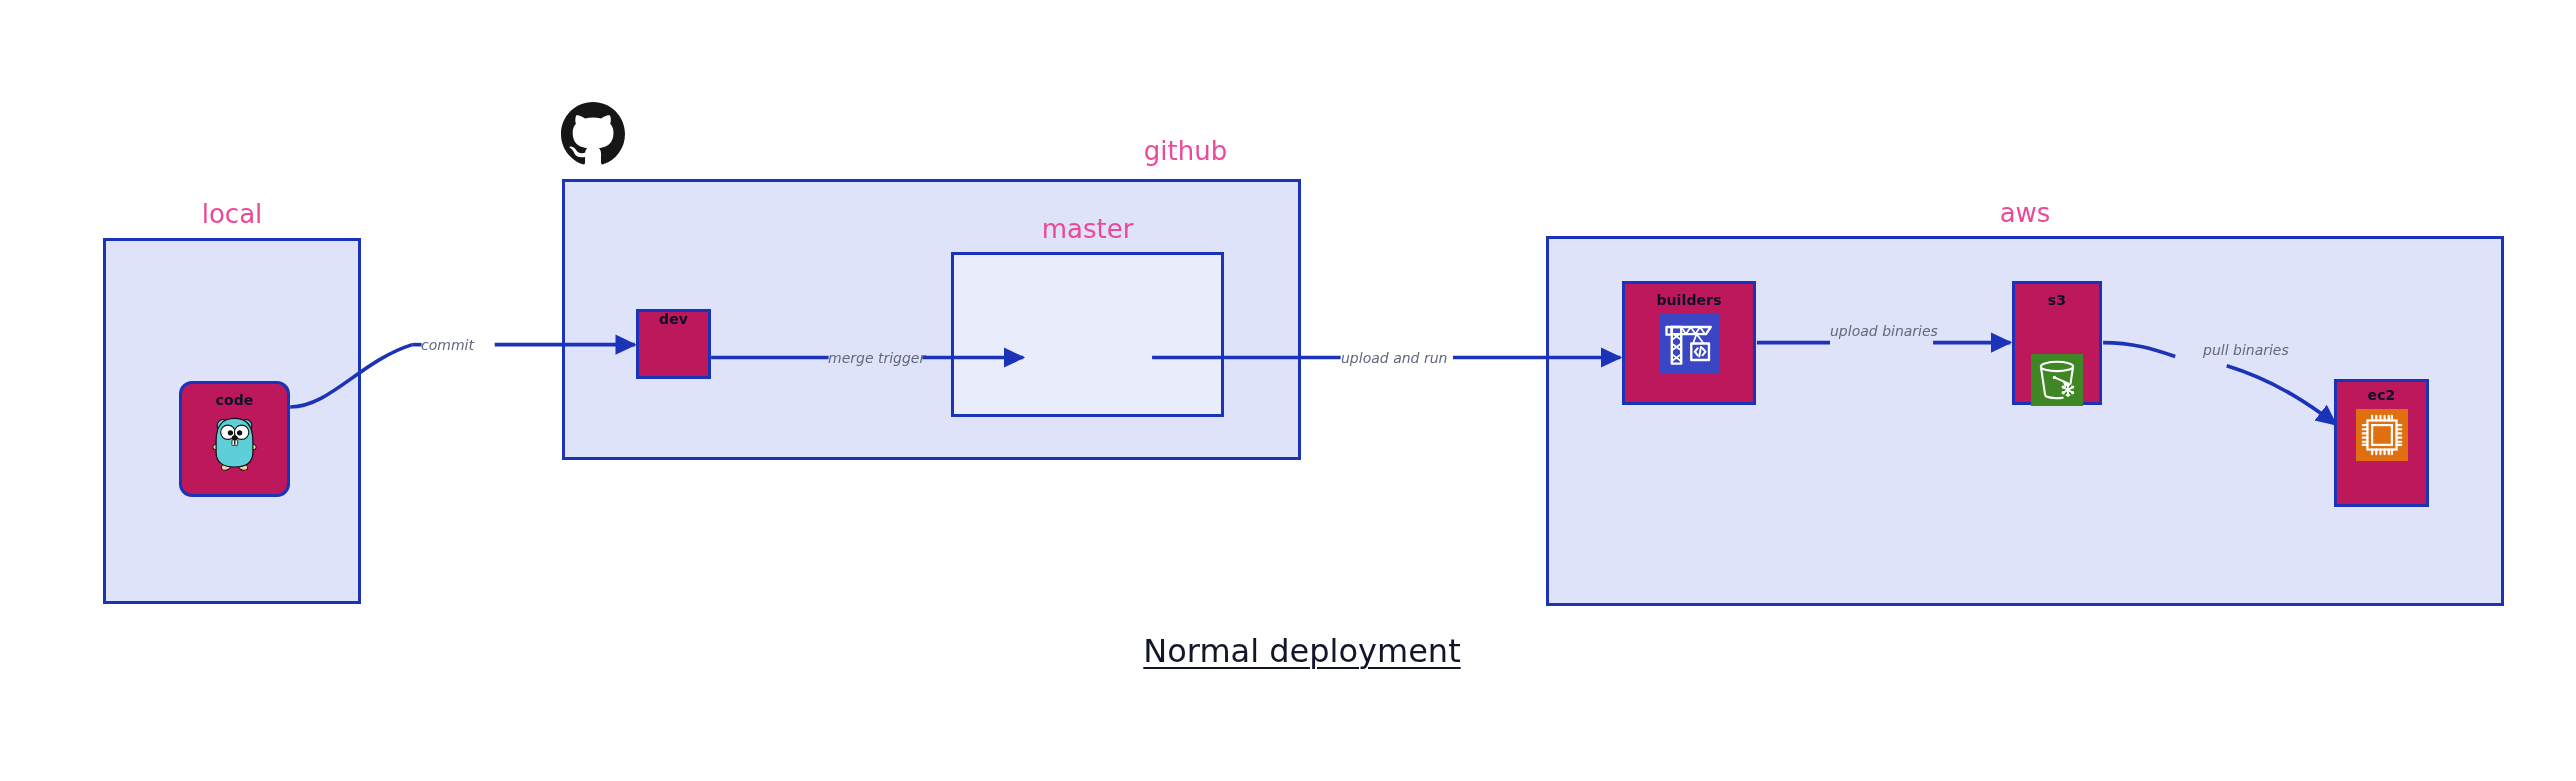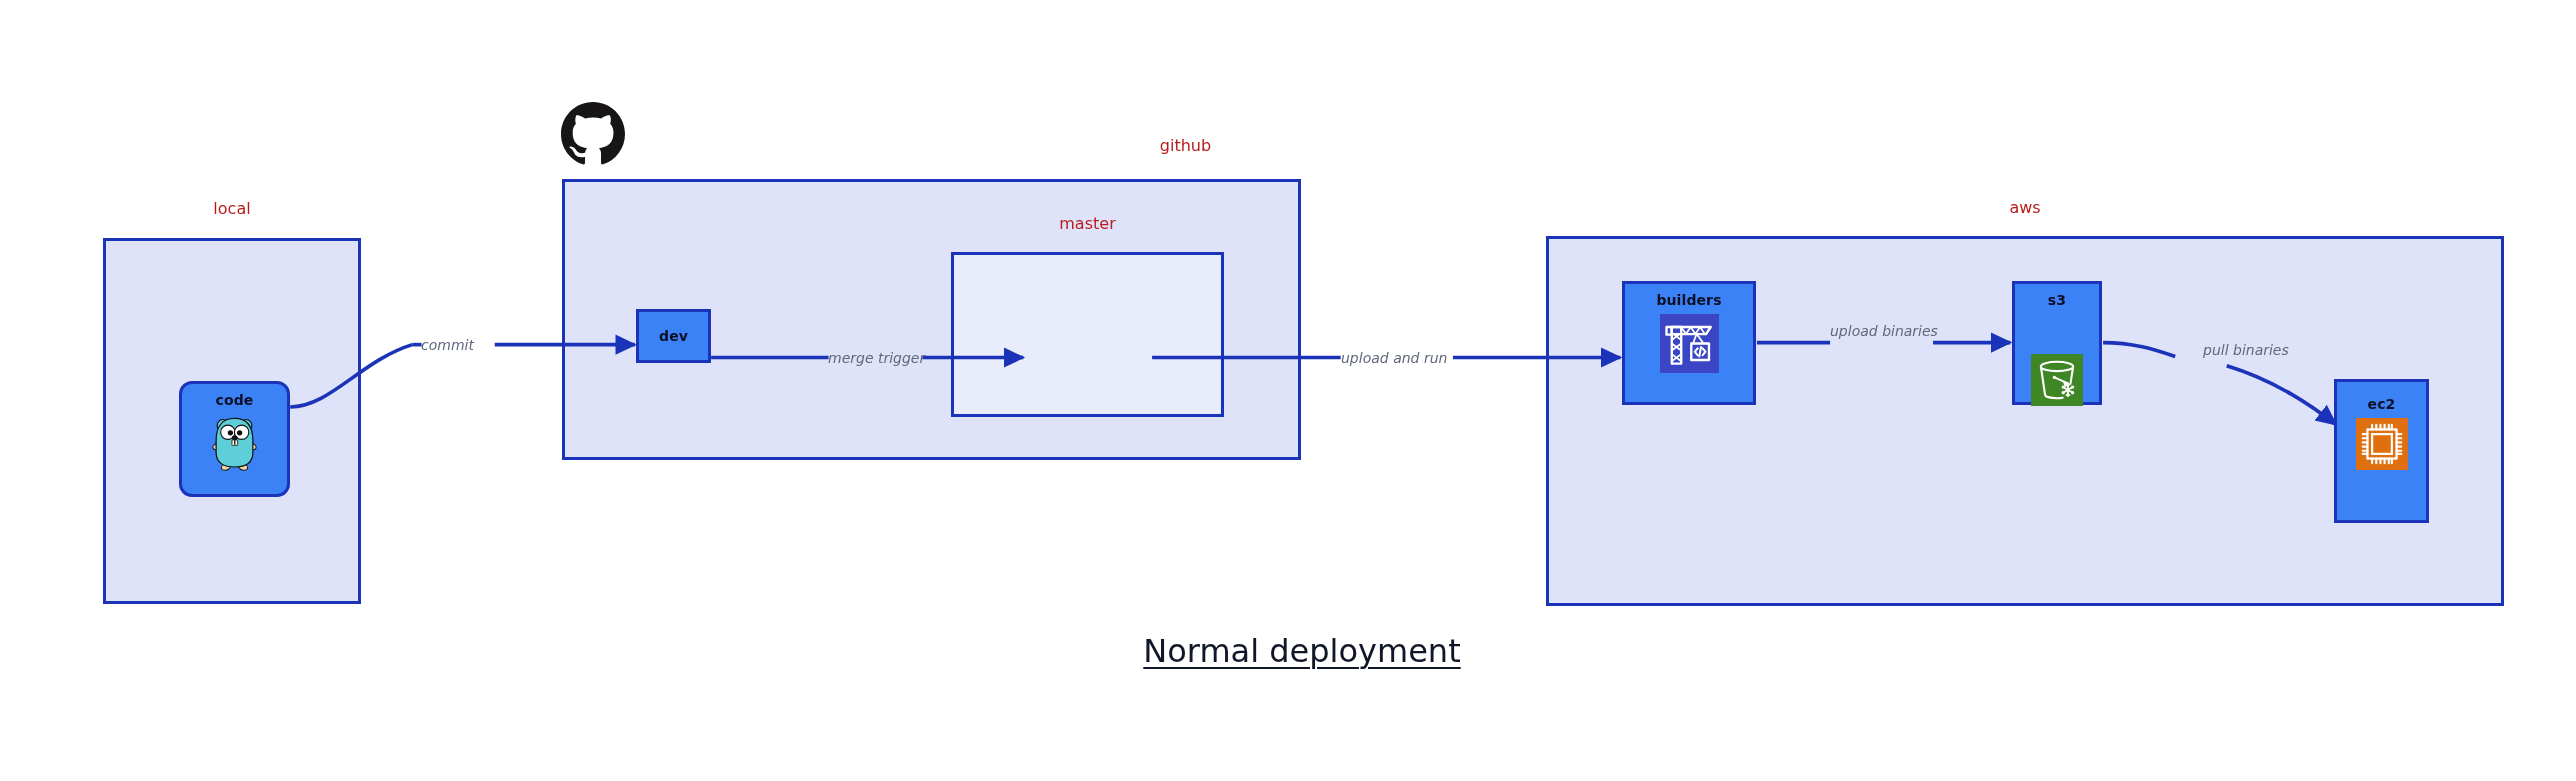--- a/index.html
+++ b/index.html
@@ -21,43 +21,43 @@
     z-index:2;
   }
   .container.sub{
     background:#e9edfb;
     border-width:3.1px;
     z-index:4;
   }
   
   .node{
     position:absolute;
-    background:#3b82f6;
+    background:#be185d;
     border:3.6px solid #1a33b8;
     box-sizing:border-box;
     z-index:8;
     display:flex;
     flex-direction:column;
     align-items:center;
   }
   .node-label{
     font-weight:bold;
     color:#0d1026;
     font-size:14px;
     letter-spacing:0.1px;
     line-height:1;
     white-space:nowrap;
   }
   .node-icon{display:block;}
 
   
   .group-title{
     position:absolute;
-    color:#b91c1c;
-    font-size:16px;
+    color:#ec4899;
+    font-size:26px;
     line-height:1;
     white-space:nowrap;
     z-index:20;
   }
 
   
   .edge-label{
     position:absolute;
     font-style:italic;
     font-size:14px;
@@ -173,21 +173,21 @@
         <circle cx="56" cy="36" r="5.2" fill="#101010"></circle>
 
         <ellipse cx="46.5" cy="46" rx="5.6" ry="4.6" fill="#101010"></ellipse>
 
         <rect x="41" y="50" width="5.2" height="11" rx="1.6" fill="#fdf6e3" stroke="#101010" stroke-width="1.6"></rect>
         <rect x="47" y="50" width="5.2" height="11" rx="1.6" fill="#fdf6e3" stroke="#101010" stroke-width="1.6"></rect>
       </svg>
     </span>
   </div>
 
-  <div class="node" style="left:636px;top:309px;width:75px;height:54px;justify-content:center;">
+  <div class="node" style="left:636px;top:309px;width:75px;height:70px;justify-content:flex-start;">
     <span class="node-label">dev</span>
   </div>
 
 
   <div class="node" style="left:1622px;top:281px;width:134px;height:124px;padding-top:9.3px;">
     <span class="node-label">builders</span>
     <span class="node-icon" style="margin-top:7.2px;">
       <svg width="59" height="59" viewBox="0 0 100 100">
         <rect x="0" y="0" width="100" height="100" fill="#3a46c4"></rect>
         <g fill="none" stroke="#ffffff" stroke-width="4" stroke-linejoin="round">
@@ -243,21 +243,21 @@
             <path d="M64.6 65.2 L60.6 65 M64.6 65.2 L62.8 61.6"></path>
             <path d="M77.4 72.8 L81.4 73 M77.4 72.8 L79.2 76.4"></path>
             <path d="M64.6 72.8 L60.6 73 M64.6 72.8 L62.8 76.4"></path>
             <path d="M77.4 65.2 L81.4 65 M77.4 65.2 L79.2 61.6"></path>
           </g>
         </g>
       </svg>
     </span>
   </div>
 
-  <div class="node" style="left:2334px;top:379px;width:95px;height:144px;padding-top:15px;">
+  <div class="node" style="left:2334px;top:379px;width:95px;height:128px;padding-top:6px;">
     <span class="node-label">ec2</span>
     <span class="node-icon" style="margin-top:7.2px;">
       <svg width="52" height="52" viewBox="0 0 100 100">
         <rect x="0" y="0" width="100" height="100" fill="#e0700f"></rect>
         <g fill="none" stroke="#ffffff" stroke-width="4.2" stroke-linecap="round">
 
           <rect x="22" y="22" width="56" height="56"></rect>
 
           <rect x="31" y="31" width="38" height="38"></rect>
 

